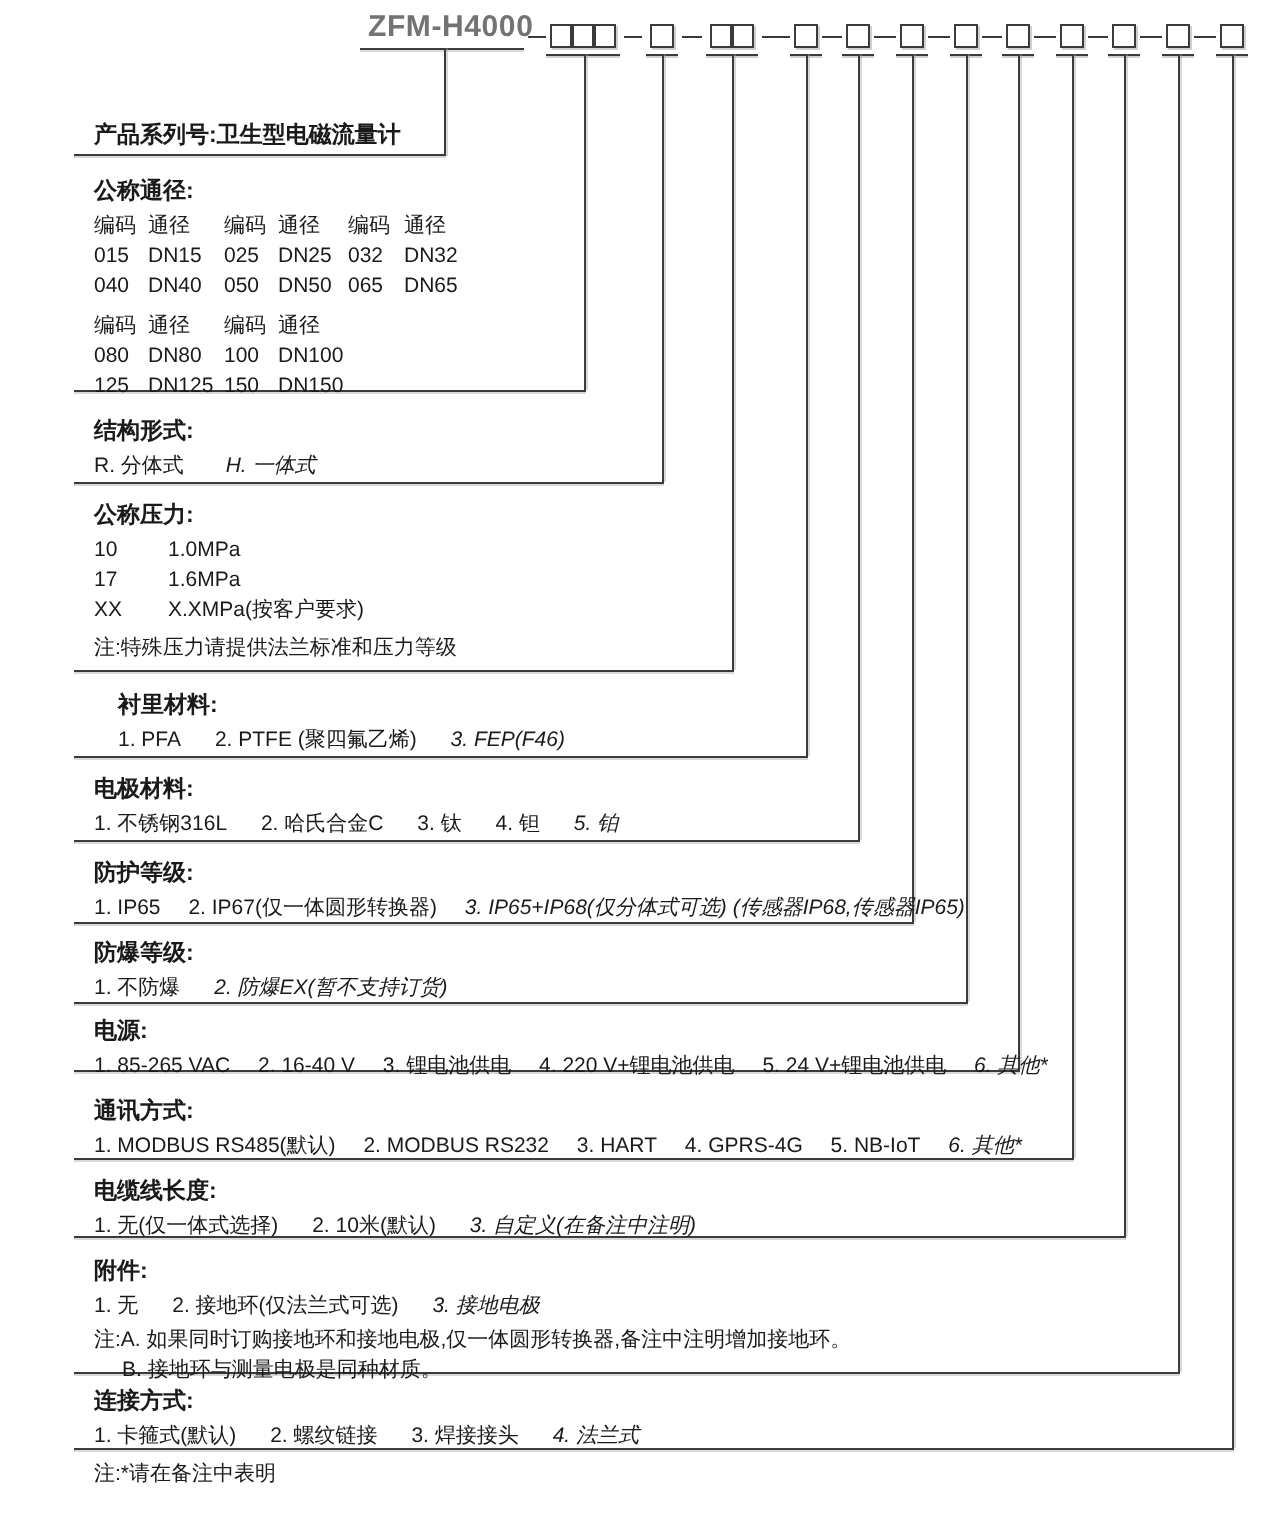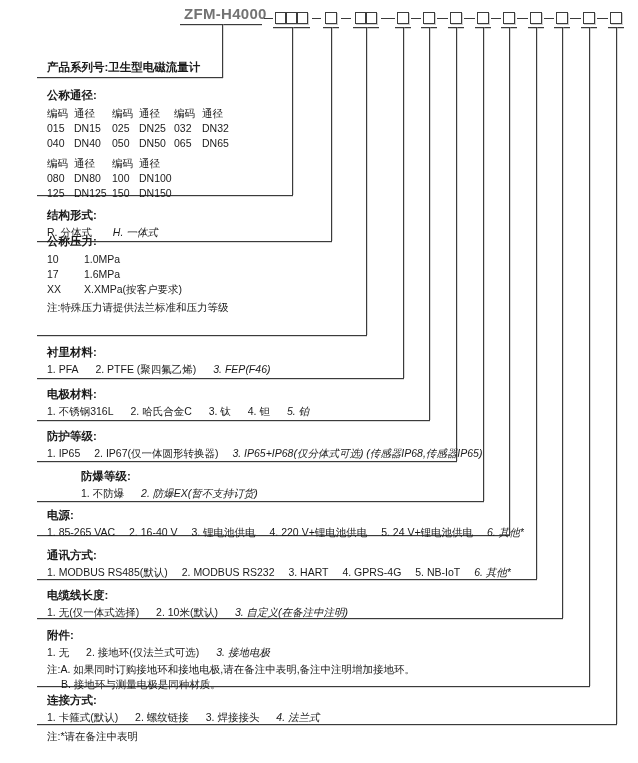--- a/index.html
+++ b/index.html
@@ -147,38 +147,38 @@
   </div>
 
   <div class="sec" style="top:208px;">
     <div class="hd">结构形式:</div>
     <div class="opts">
       <span style="margin-right:18px;">R. 分体式</span>
       <span>H. 一体式</span>
     </div>
   </div>
 
-  <div class="sec" style="top:234px;">
+  <div class="sec" style="top:250px;">
     <div class="hd">公称压力:</div>
     <div class="prow">
       <span>10</span>
       <span>1.0MPa</span>
     </div>
     <div class="prow">
       <span>17</span>
       <span>1.6MPa</span>
     </div>
     <div class="prow">
       <span>XX</span>
       <span>X.XMPa(按客户要求)</span>
     </div>
     <div class="note">注:特殊压力请提供法兰标准和压力等级</div>
   </div>
 
-  <div class="sec" style="top:345px;">
+  <div class="sec" style="top:345px;margin-left:12px;">
     <div class="hd">衬里材料:</div>
     <div class="opts">
       <span>1. PFA</span>
       <span>2. PTFE (聚四氟乙烯)</span>
       <span>3. FEP(F46)</span>
     </div>
   </div>
 
   <div class="sec" style="top:387px;">
     <div class="hd">电极材料:</div>
@@ -193,21 +193,21 @@
 
   <div class="sec" style="top:429px;">
     <div class="hd">防护等级:</div>
     <div class="opts tight">
       <span>1. IP65</span>
       <span>2. IP67(仅一体圆形转换器)</span>
       <span>3. IP65+IP68(仅分体式可选) (传感器IP68,传感器IP65)</span>
     </div>
   </div>
 
-  <div class="sec" style="top:469px;margin-left:34px;">
+  <div class="sec" style="top:469px;">
     <div class="hd">防爆等级:</div>
     <div class="opts">
       <span>1. 不防爆</span>
       <span>2. 防爆EX(暂不支持订货)</span>
     </div>
   </div>
 
   <div class="sec" style="top:508px;">
     <div class="hd">电源:</div>
     <div class="opts tight">
@@ -241,21 +241,21 @@
     </div>
   </div>
 
   <div class="sec" style="top:628px;">
     <div class="hd">附件:</div>
     <div class="opts">
       <span>1. 无</span>
       <span>2. 接地环(仅法兰式可选)</span>
       <span>3. 接地电极</span>
     </div>
-    <div class="note" style="margin-top:3px;">注:A. 如果同时订购接地环和接地电极,请在备注中表明,备注中注明增加接地环。</div>
+    <div class="note" style="margin-top:3px;">注:A. 如果同时订购接地环和接地电极,仅一体圆形转换器,备注中注明增加接地环。</div>
     <div class="note2">B. 接地环与测量电极是同种材质。</div>
   </div>
 
   <div class="sec" style="top:693px;">
     <div class="hd">连接方式:</div>
     <div class="opts">
       <span>1. 卡箍式(默认)</span>
       <span>2. 螺纹链接</span>
       <span>3. 焊接接头</span>
       <span>4. 法兰式</span>

